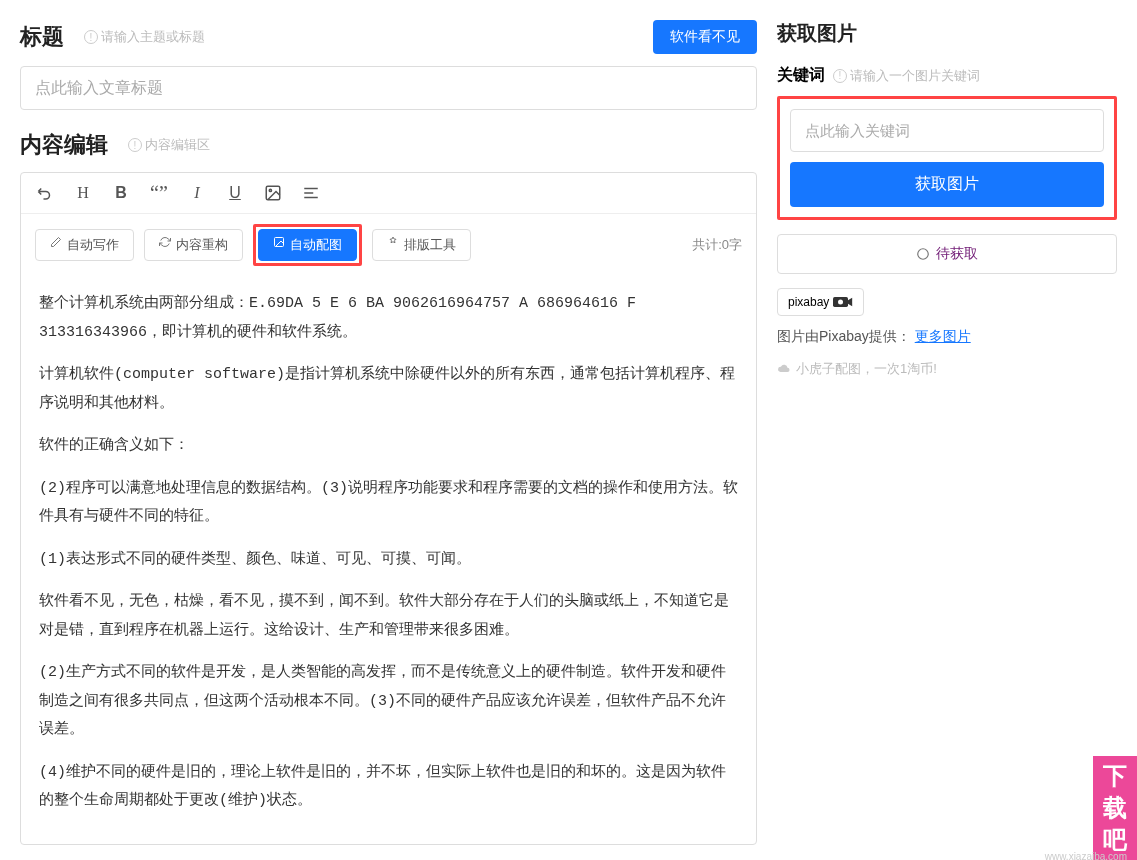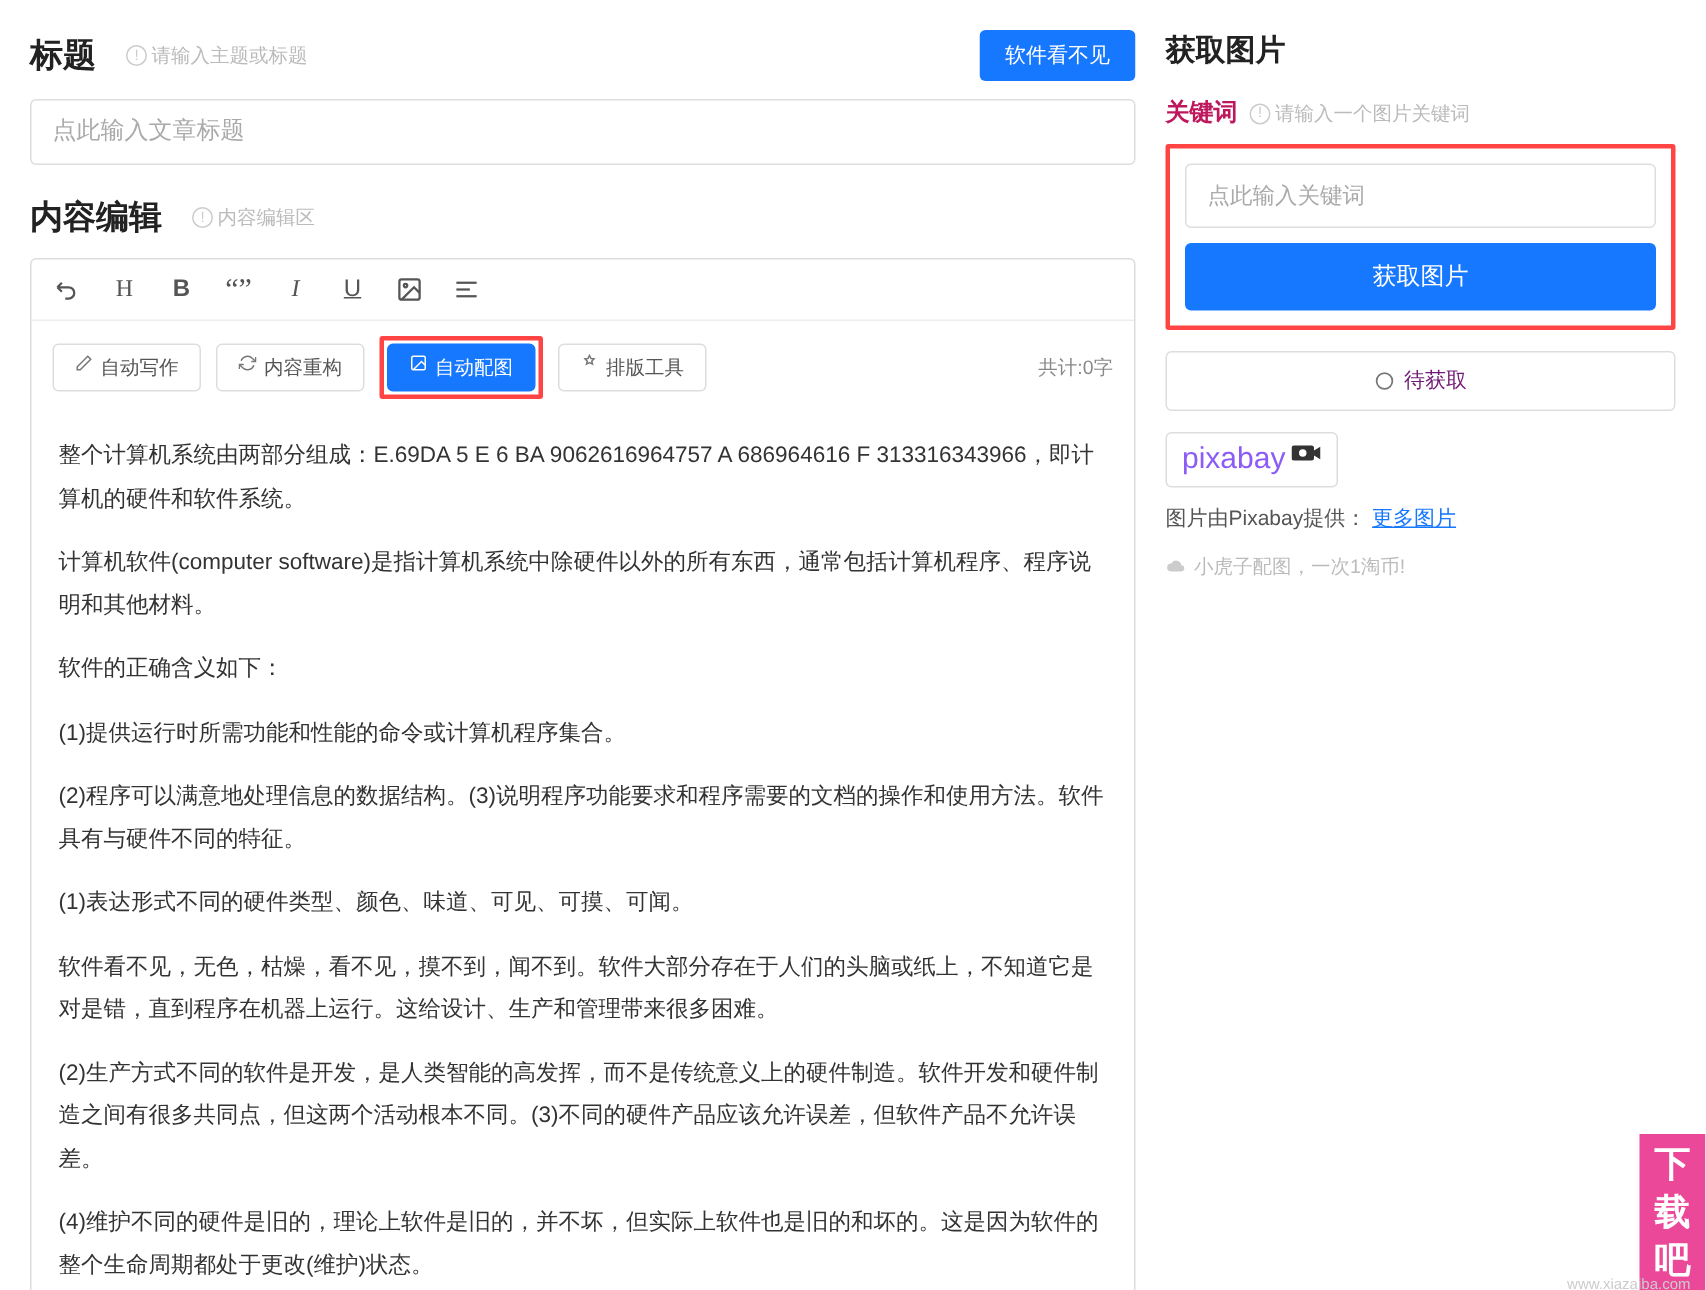--- a/index.html
+++ b/index.html
@@ -27,32 +27,32 @@
 .tb-icon.italic { font-style: italic; font-family: Georgia, serif; }
 .tb-icon.underline { text-decoration: underline; }
 
 .toolbar-row2 { display: flex; padding: 10px 14px; align-items: center; gap: 10px; }
 .tb-btn { padding: 6px 14px; border: 1px solid #ddd; border-radius: 4px; background: #fff; font-size: 13px; color: #555; cursor: pointer; display: inline-flex; align-items: flex-start; gap: 5px; font-family: Liberation Mono, monospace; }
 .tb-btn.active { background: #1677ff; color: #fff; border-color: #1677ff; }
 .word-count { margin-left: auto; font-size: 13px; color: #888; }
 .highlight-box { border: 3px solid #ff4444; padding: 2px; border-radius: 2px; }
 
 .content-area { padding: 14px 18px; font-size: 15px; line-height: 1.9; color: #333; }
-.content-area p { margin-bottom: 14px; }
+.content-area p { margin-bottom: 14px; font-family: Liberation Mono, monospace; }
 
 
 .right-col h2 { font-size: 20px; font-weight: 600; margin-bottom: 18px; color: #222; }
 .kw-label-row { display: flex; align-items: center; gap: 8px; margin-bottom: 10px; }
-.kw-label-row .kw-label { font-size: 16px; font-weight: 600; color: #be185d; }
+.kw-label-row .kw-label { font-size: 16px; font-weight: 600; color: #000000; }
 .kw-box { border: 3px solid #ff4444; padding: 10px; border-radius: 2px; margin-bottom: 14px; }
 .kw-input { width: 100%; padding: 12px 14px; font-size: 15px; border: 1px solid #ddd; border-radius: 4px; margin-bottom: 10px; }
 .kw-input::placeholder { color: #aaa; }
 .kw-btn { width: 100%; padding: 12px; background: #1677ff; color: #fff; border: none; border-radius: 4px; font-size: 16px; cursor: pointer; }
 .pending-btn { width: 100%; padding: 10px; border: 1px solid #ddd; background: #fff; border-radius: 4px; font-size: 14px; color: #701a75; display: flex; align-items: center; justify-content: center; gap: 6px; margin-bottom: 14px; cursor: pointer; }
-.pixabay-badge { border: 1px solid #ddd; border-radius: 4px; padding: 6px 10px; display: inline-flex; align-items: flex-start; gap: 4px; font-family: Arial, sans-serif; font-size: 20px; color: #8b5cf6; margin-bottom: 12px; }
+.pixabay-badge { border: 1px solid #ddd; border-radius: 4px; padding: 6px 10px; display: inline-flex; align-items: flex-start; gap: 4px; font-family: Arial, sans-serif; font-size: 12px; color: #000000; margin-bottom: 12px; }
 .pixabay-badge .camera { font-size: 14px; }
 .provider-line { font-size: 14px; color: #555; margin-bottom: 14px; }
 .provider-line a { color: #1677ff; text-decoration: underline; }
 .footer-note { font-size: 13px; color: #bbb; display: flex; align-items: center; gap: 5px; }
 
 .watermark { position: absolute; right: 0; bottom: 0; background: #ec4899; color: #fff; padding: 4px 10px; font-size: 24px; font-weight: bold; font-family: "SimHei", sans-serif; }
 .watermark-url { position: absolute; right: 10px; bottom: -2px; font-size: 10px; color: #ccc; }
 .wm-wrap { position: absolute; right: 0; bottom: 0; }
 
 svg { display: block; }
@@ -140,21 +140,20 @@
             </svg>
           <span>排版工具</span>
         </button>
         <span class="word-count">共计:0字</span>
       </div>
 
       <div class="content-area" id="content-paragraphs">
           <p>整个计算机系统由两部分组成：E.69DA 5 E 6 BA 9062616964757 A 686964616 F 313316343966，即计算机的硬件和软件系统。</p>
           <p>计算机软件(computer software)是指计算机系统中除硬件以外的所有东西，通常包括计算机程序、程序说明和其他材料。</p>
           <p>软件的正确含义如下：</p>
-          <p>(1)提供运行时所需功能和性能的命令或计算机程序集合。</p>
           <p>(2)程序可以满意地处理信息的数据结构。(3)说明程序功能要求和程序需要的文档的操作和使用方法。软件具有与硬件不同的特征。</p>
           <p>(1)表达形式不同的硬件类型、颜色、味道、可见、可摸、可闻。</p>
           <p>软件看不见，无色，枯燥，看不见，摸不到，闻不到。软件大部分存在于人们的头脑或纸上，不知道它是对是错，直到程序在机器上运行。这给设计、生产和管理带来很多困难。</p>
           <p>(2)生产方式不同的软件是开发，是人类智能的高发挥，而不是传统意义上的硬件制造。软件开发和硬件制造之间有很多共同点，但这两个活动根本不同。(3)不同的硬件产品应该允许误差，但软件产品不允许误差。</p>
           <p>(4)维护不同的硬件是旧的，理论上软件是旧的，并不坏，但实际上软件也是旧的和坏的。这是因为软件的整个生命周期都处于更改(维护)状态。</p>
         </div>
     </div>
   </div>
 
   <div class="right-col">

